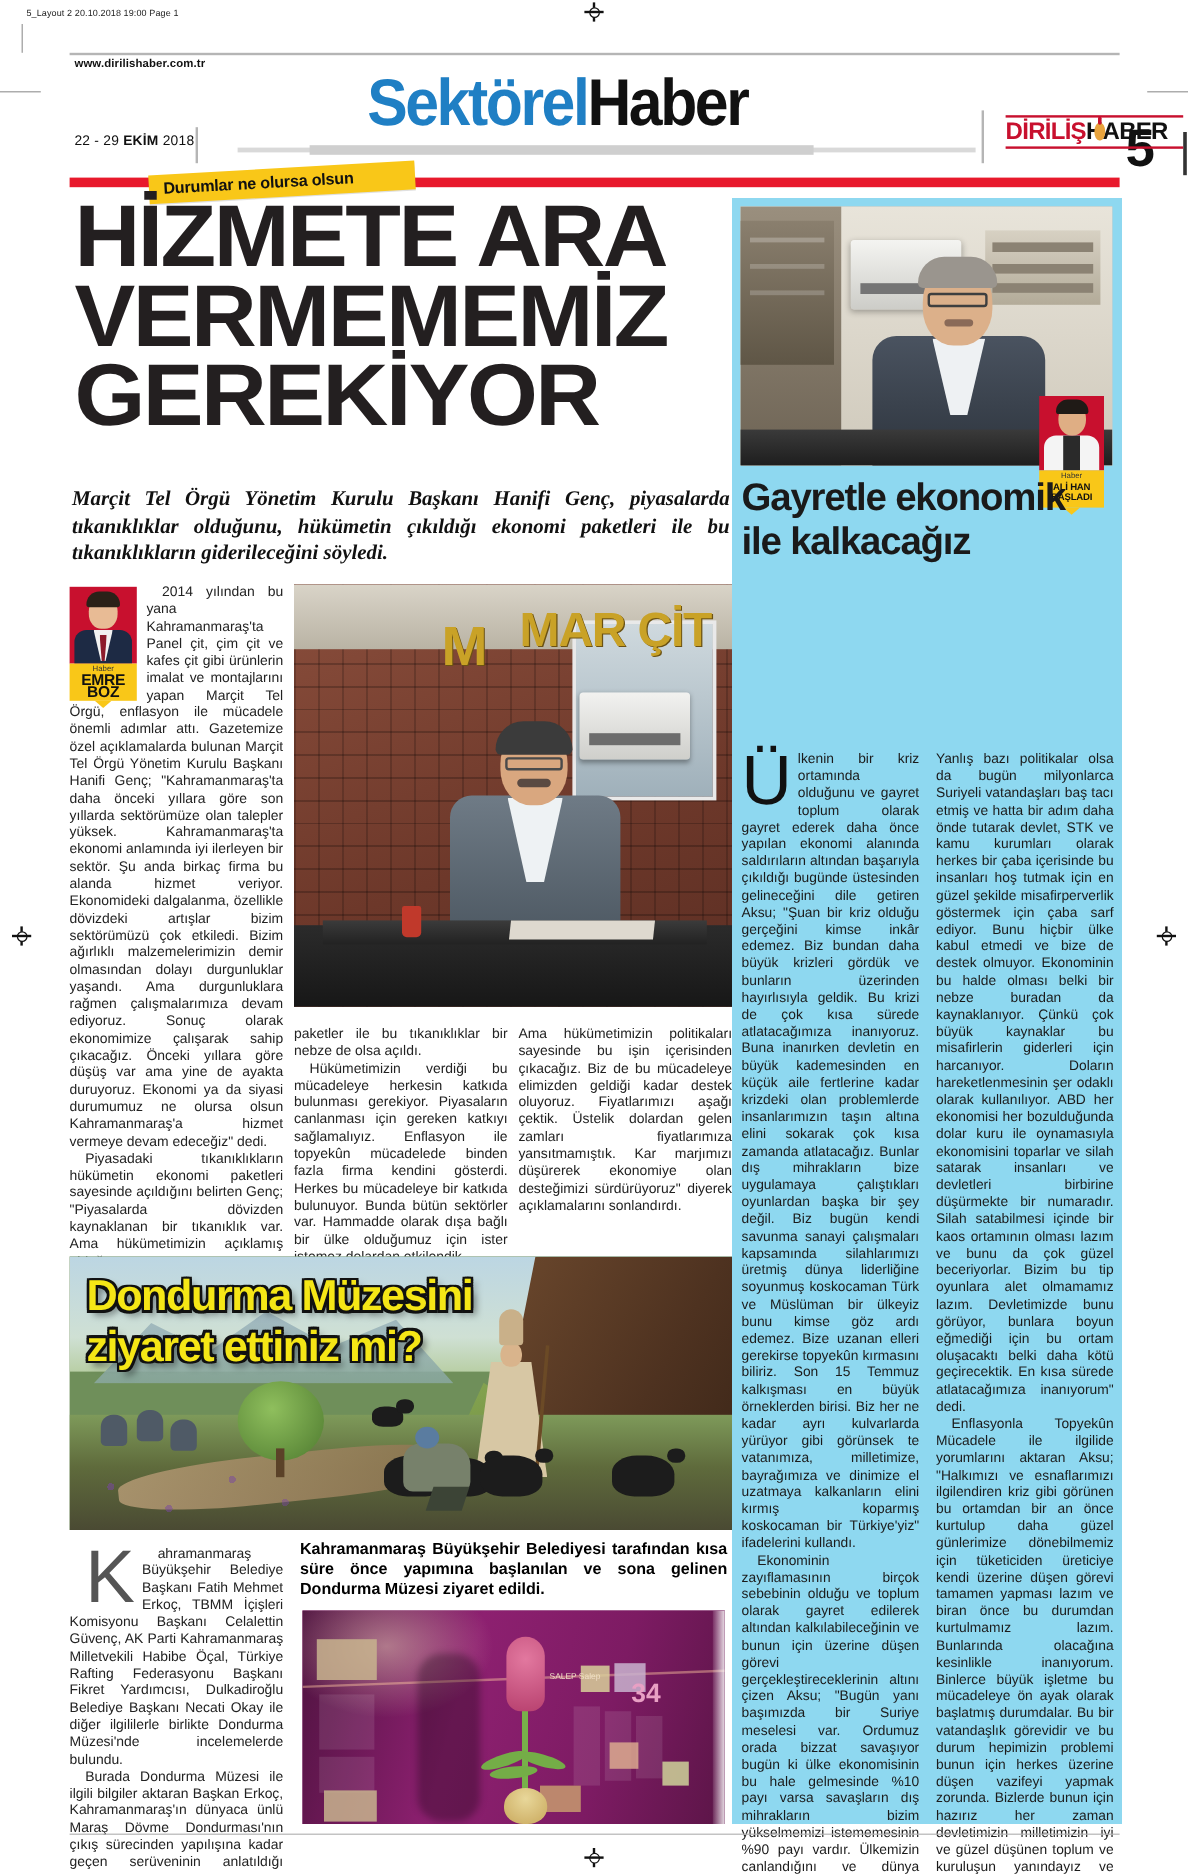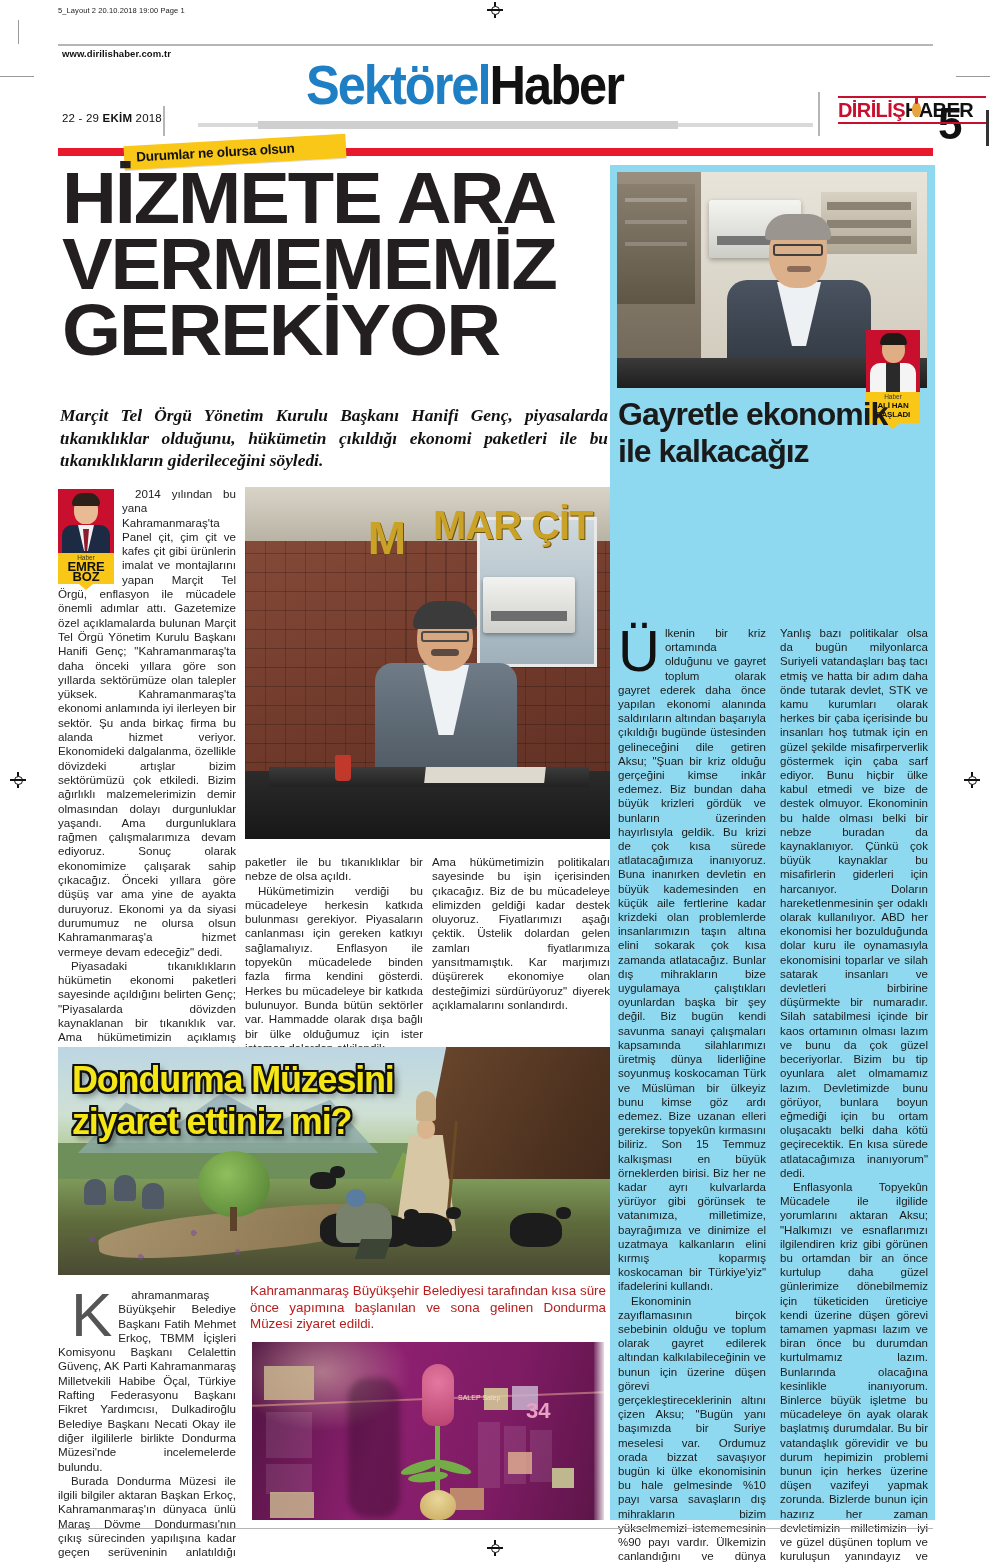--- a/index.html
+++ b/index.html
@@ -7,21 +7,21 @@
     width: 990px; height: 1562px;
     background: #ffffff;
     font-family: "Liberation Sans", sans-serif;
     overflow: hidden;
   }
   .page { position: relative; width: 990px; height: 1562px; background:#fff; }
 
   
   .printbar {
     position:absolute; top:6px; left:22px; font-size:7.5px; color:#222;
-    font-family:"Liberation Sans", sans-serif; letter-spacing:.1px; white-space:nowrap;margin-left:36px;
+    font-family:"Liberation Sans", sans-serif; letter-spacing:.1px; white-space:nowrap;
   }
   .regmark { position:absolute; width:16px; height:16px; }
   .regmark::before, .regmark::after {
     content:""; position:absolute; background:#111;
   }
   .regmark::before { left:7px; top:0; width:2px; height:16px; }
   .regmark::after  { top:7px; left:0; height:2px; width:16px; }
   .regcirc {
     position:absolute; width:9px; height:9px; border:1.6px solid #111; border-radius:50%;
     left:3.5px; top:3.5px; background:#fff;
@@ -340,21 +340,21 @@
     font-size:11.6px; line-height:14.3px; color:#222; text-align:justify;
   }
   .mu-body p { text-indent:13px; margin:0; }
   .dropcap {
     float:left; font-size:62px; line-height:50px; font-weight:400; color:#555;
     padding:2px 6px 0 0; font-family:"Liberation Sans", sans-serif;
   }
 
   .mu-caption {
     position:absolute; left:250px; top:1283px; width:356px;
-    font-size:13.4px; line-height:16.6px; font-weight:400; color:#b91c1c; text-align:justify;
+    font-size:13.4px; line-height:16.6px; font-weight:700; color:#000000; text-align:justify;
   }
   .mu-photo2 {
     position:absolute; left:252px; top:1342px; width:352px; height:178px; overflow:hidden;
     background:#7a1f63;
   }
   .mp2-wall {
     position:absolute; inset:0;
     background:linear-gradient(105deg,#4f1340 0%, #8d2070 38%, #7d1b63 70%, #5b1547 100%);
   }
   .mp2-glow {

